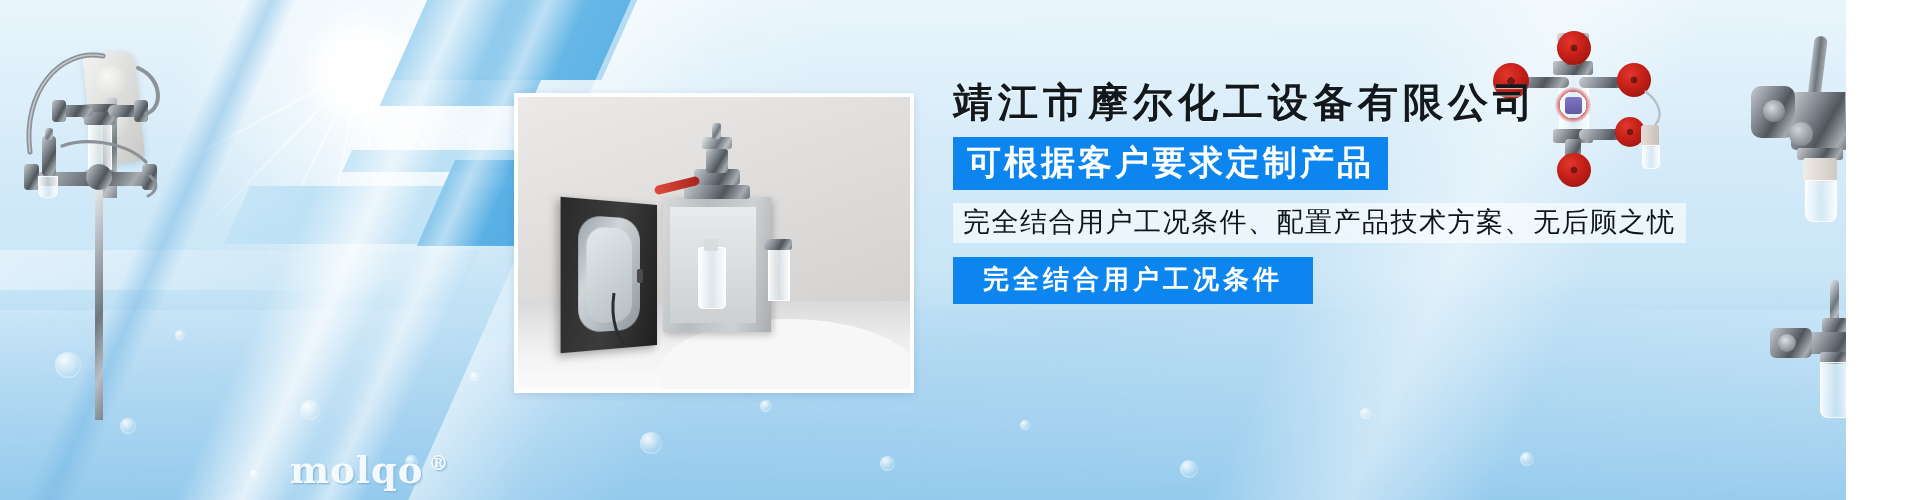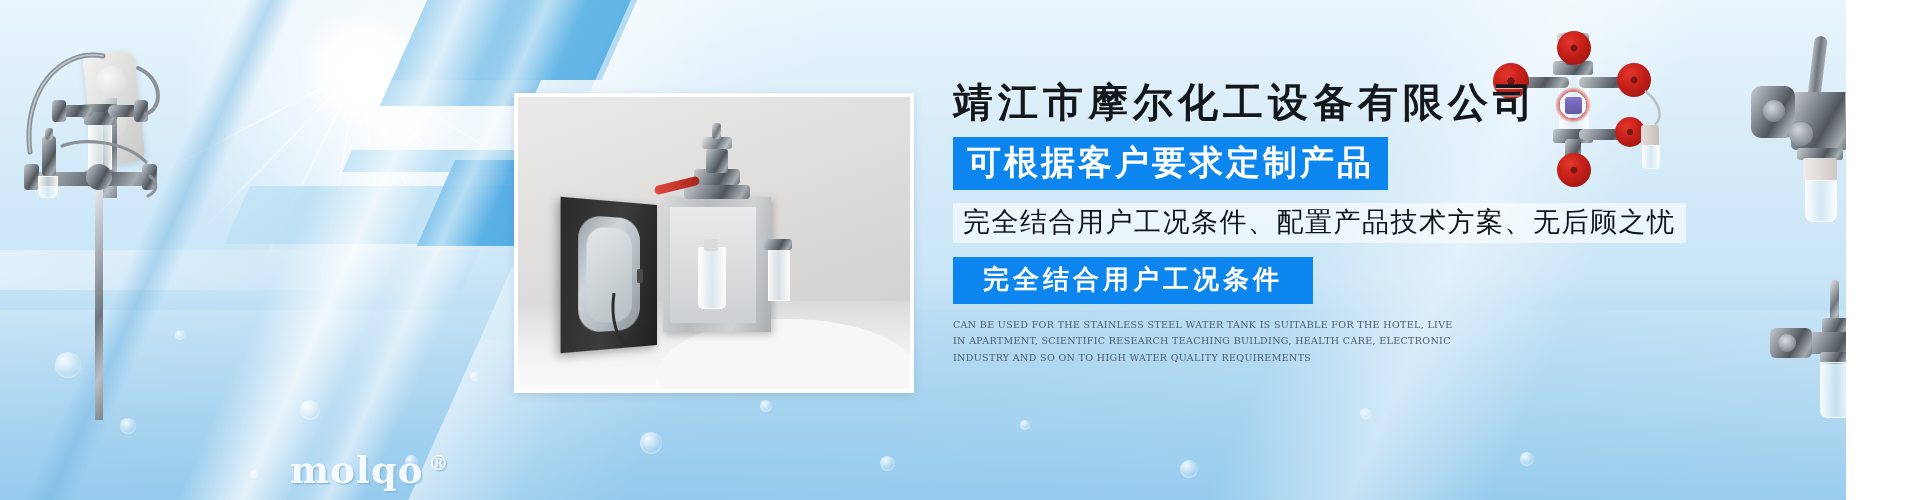--- a/index.html
+++ b/index.html
@@ -364,20 +364,19 @@
     <div id="company-name">靖江市摩尔化工设备有限公司</div>
 
     <div id="headline" class="blue-bar">可根据客户要求定制产品</div>
 
     <div id="subline">完全结合用户工况条件、配置产品技术方案、无后顾之忧</div>
 
     <div>
       <div id="tagline" class="blue-bar">完全结合用户工况条件</div>
     </div>
 
-    <div id="fineprint">CAN BE USED FOR THE STAINLESS STEEL WATER TANK IS SUITABLE FOR THE HOTEL, LIVE IN APARTMENT, SCIENTIFIC RESEARCH TEACHING BUILDING, HEALTH CARE, ELECTRONIC INDUSTRY AND SO ON TO HIGH WATER QUALITY REQUIREMENTS</div>
   </div>
 
   <div id="watermark">
     <span>molqo</span><span class="reg">®</span>
   </div>
 
 </div>
 
 </body></html>

